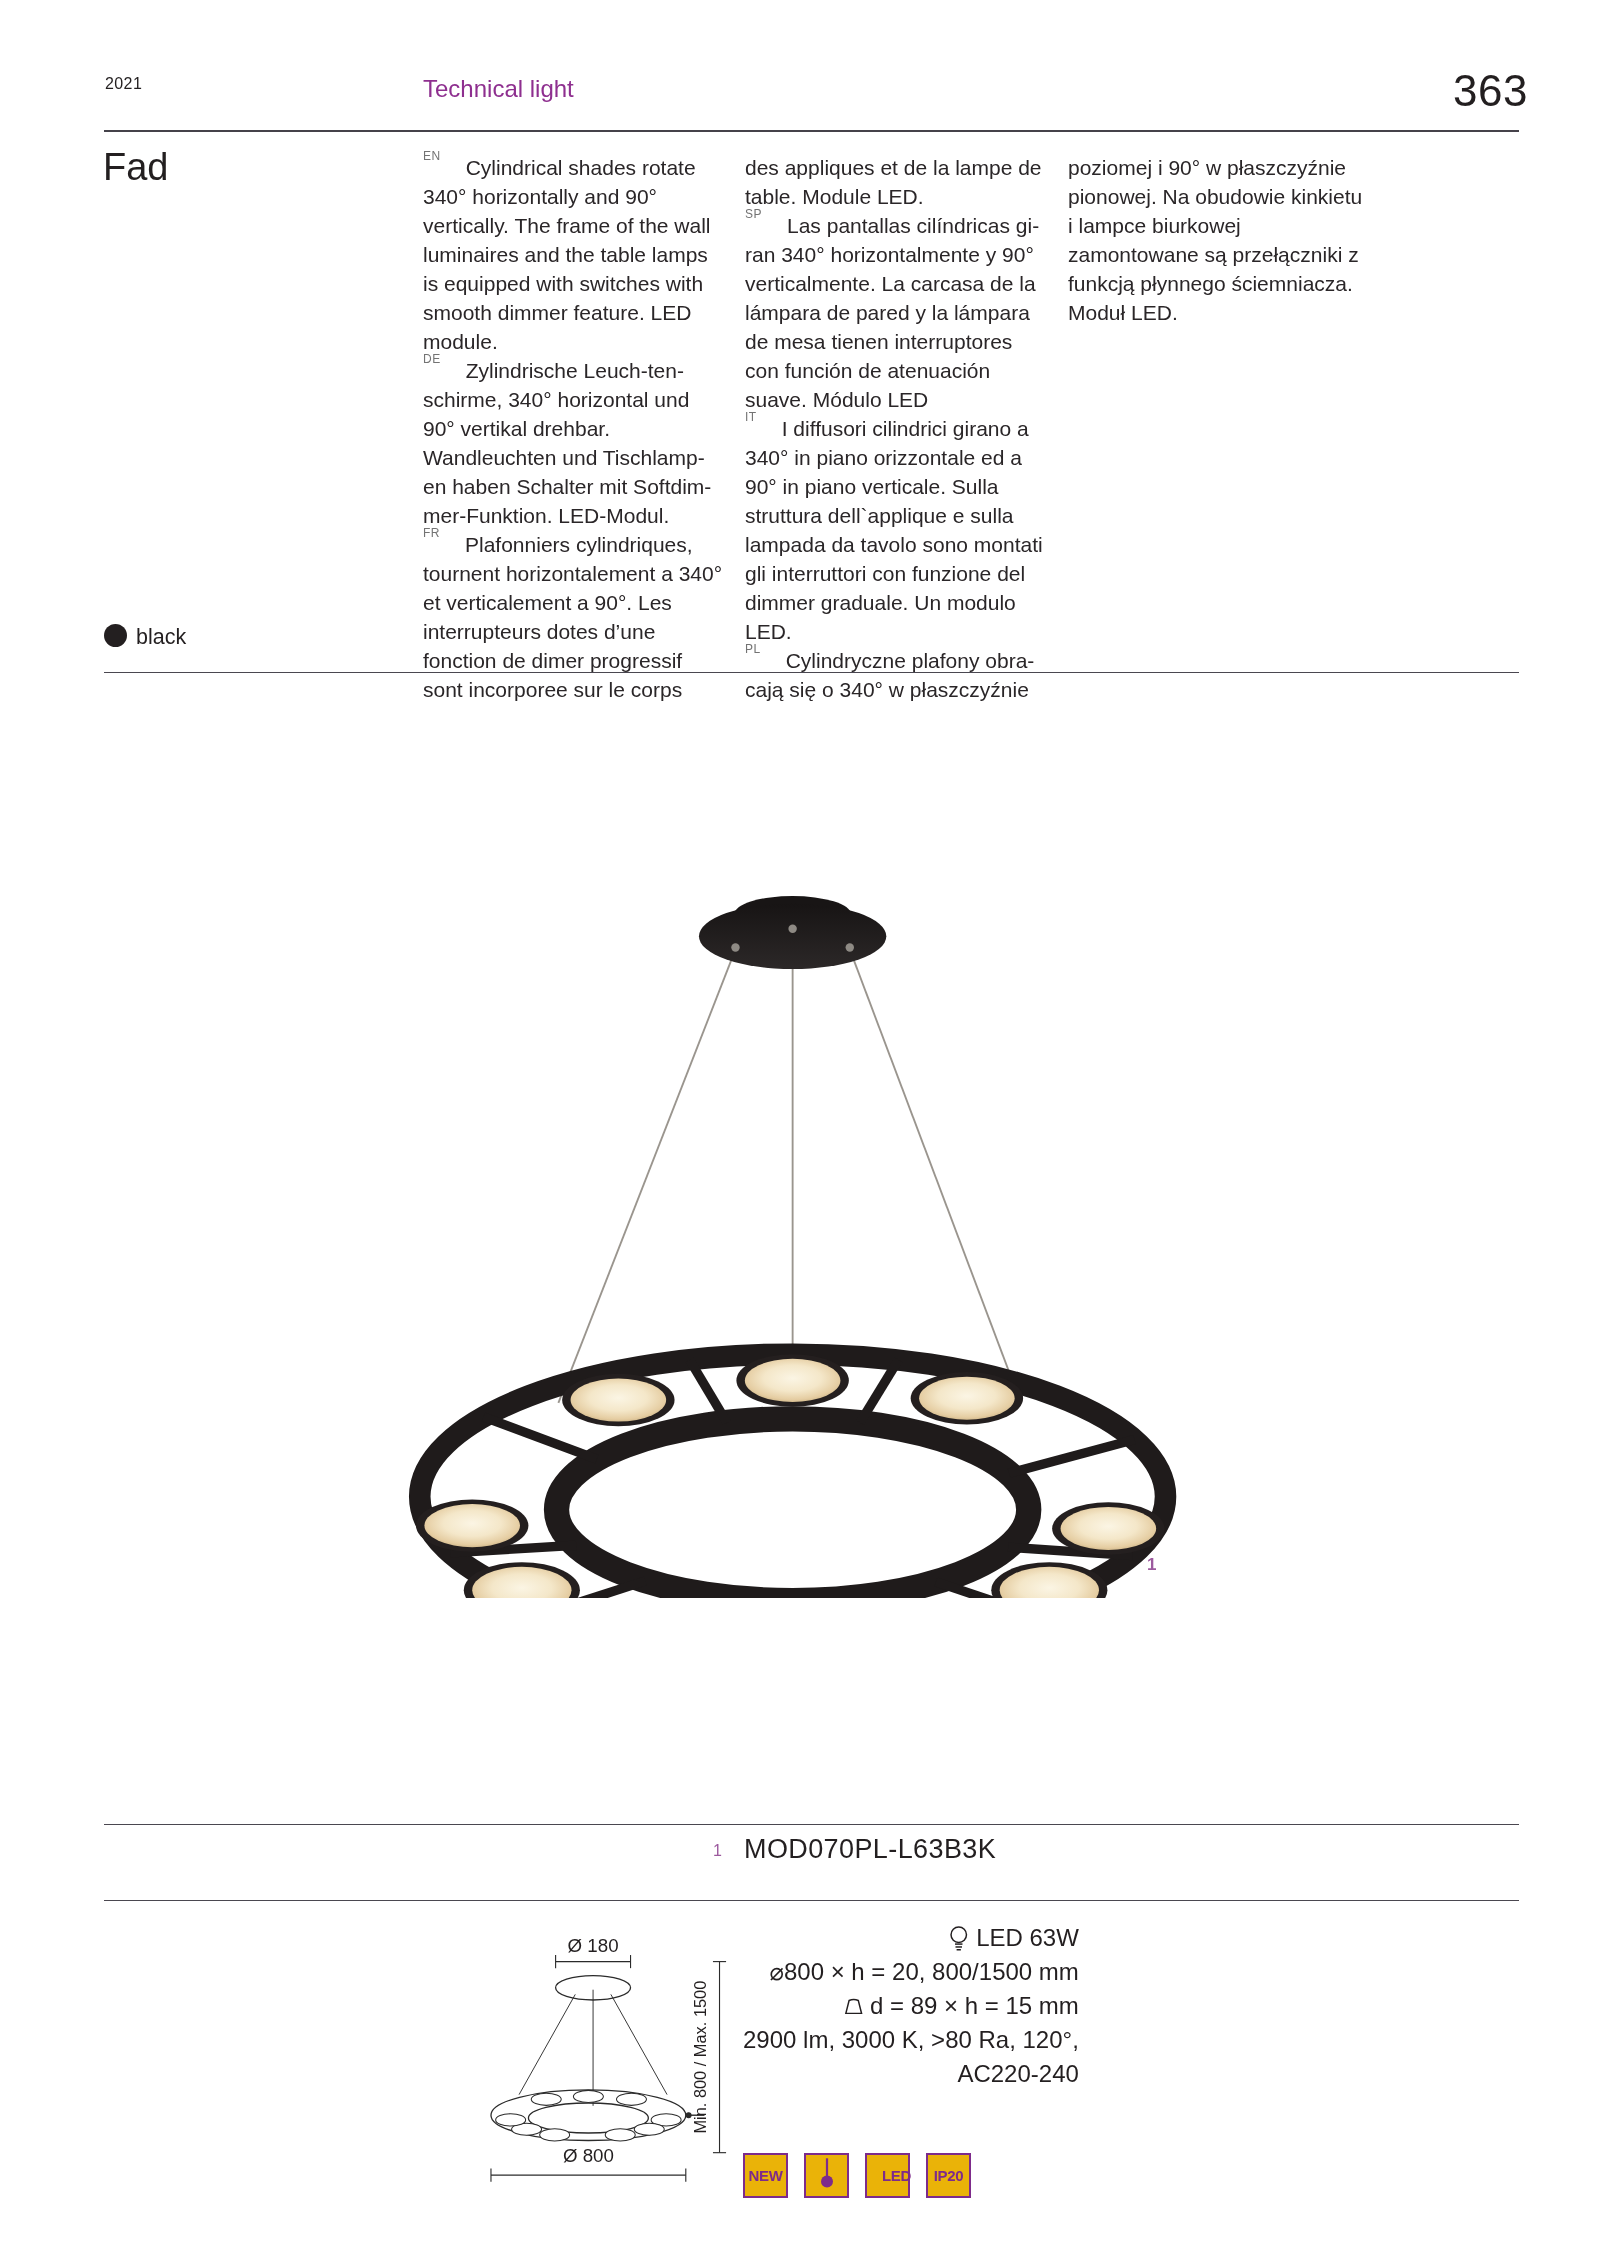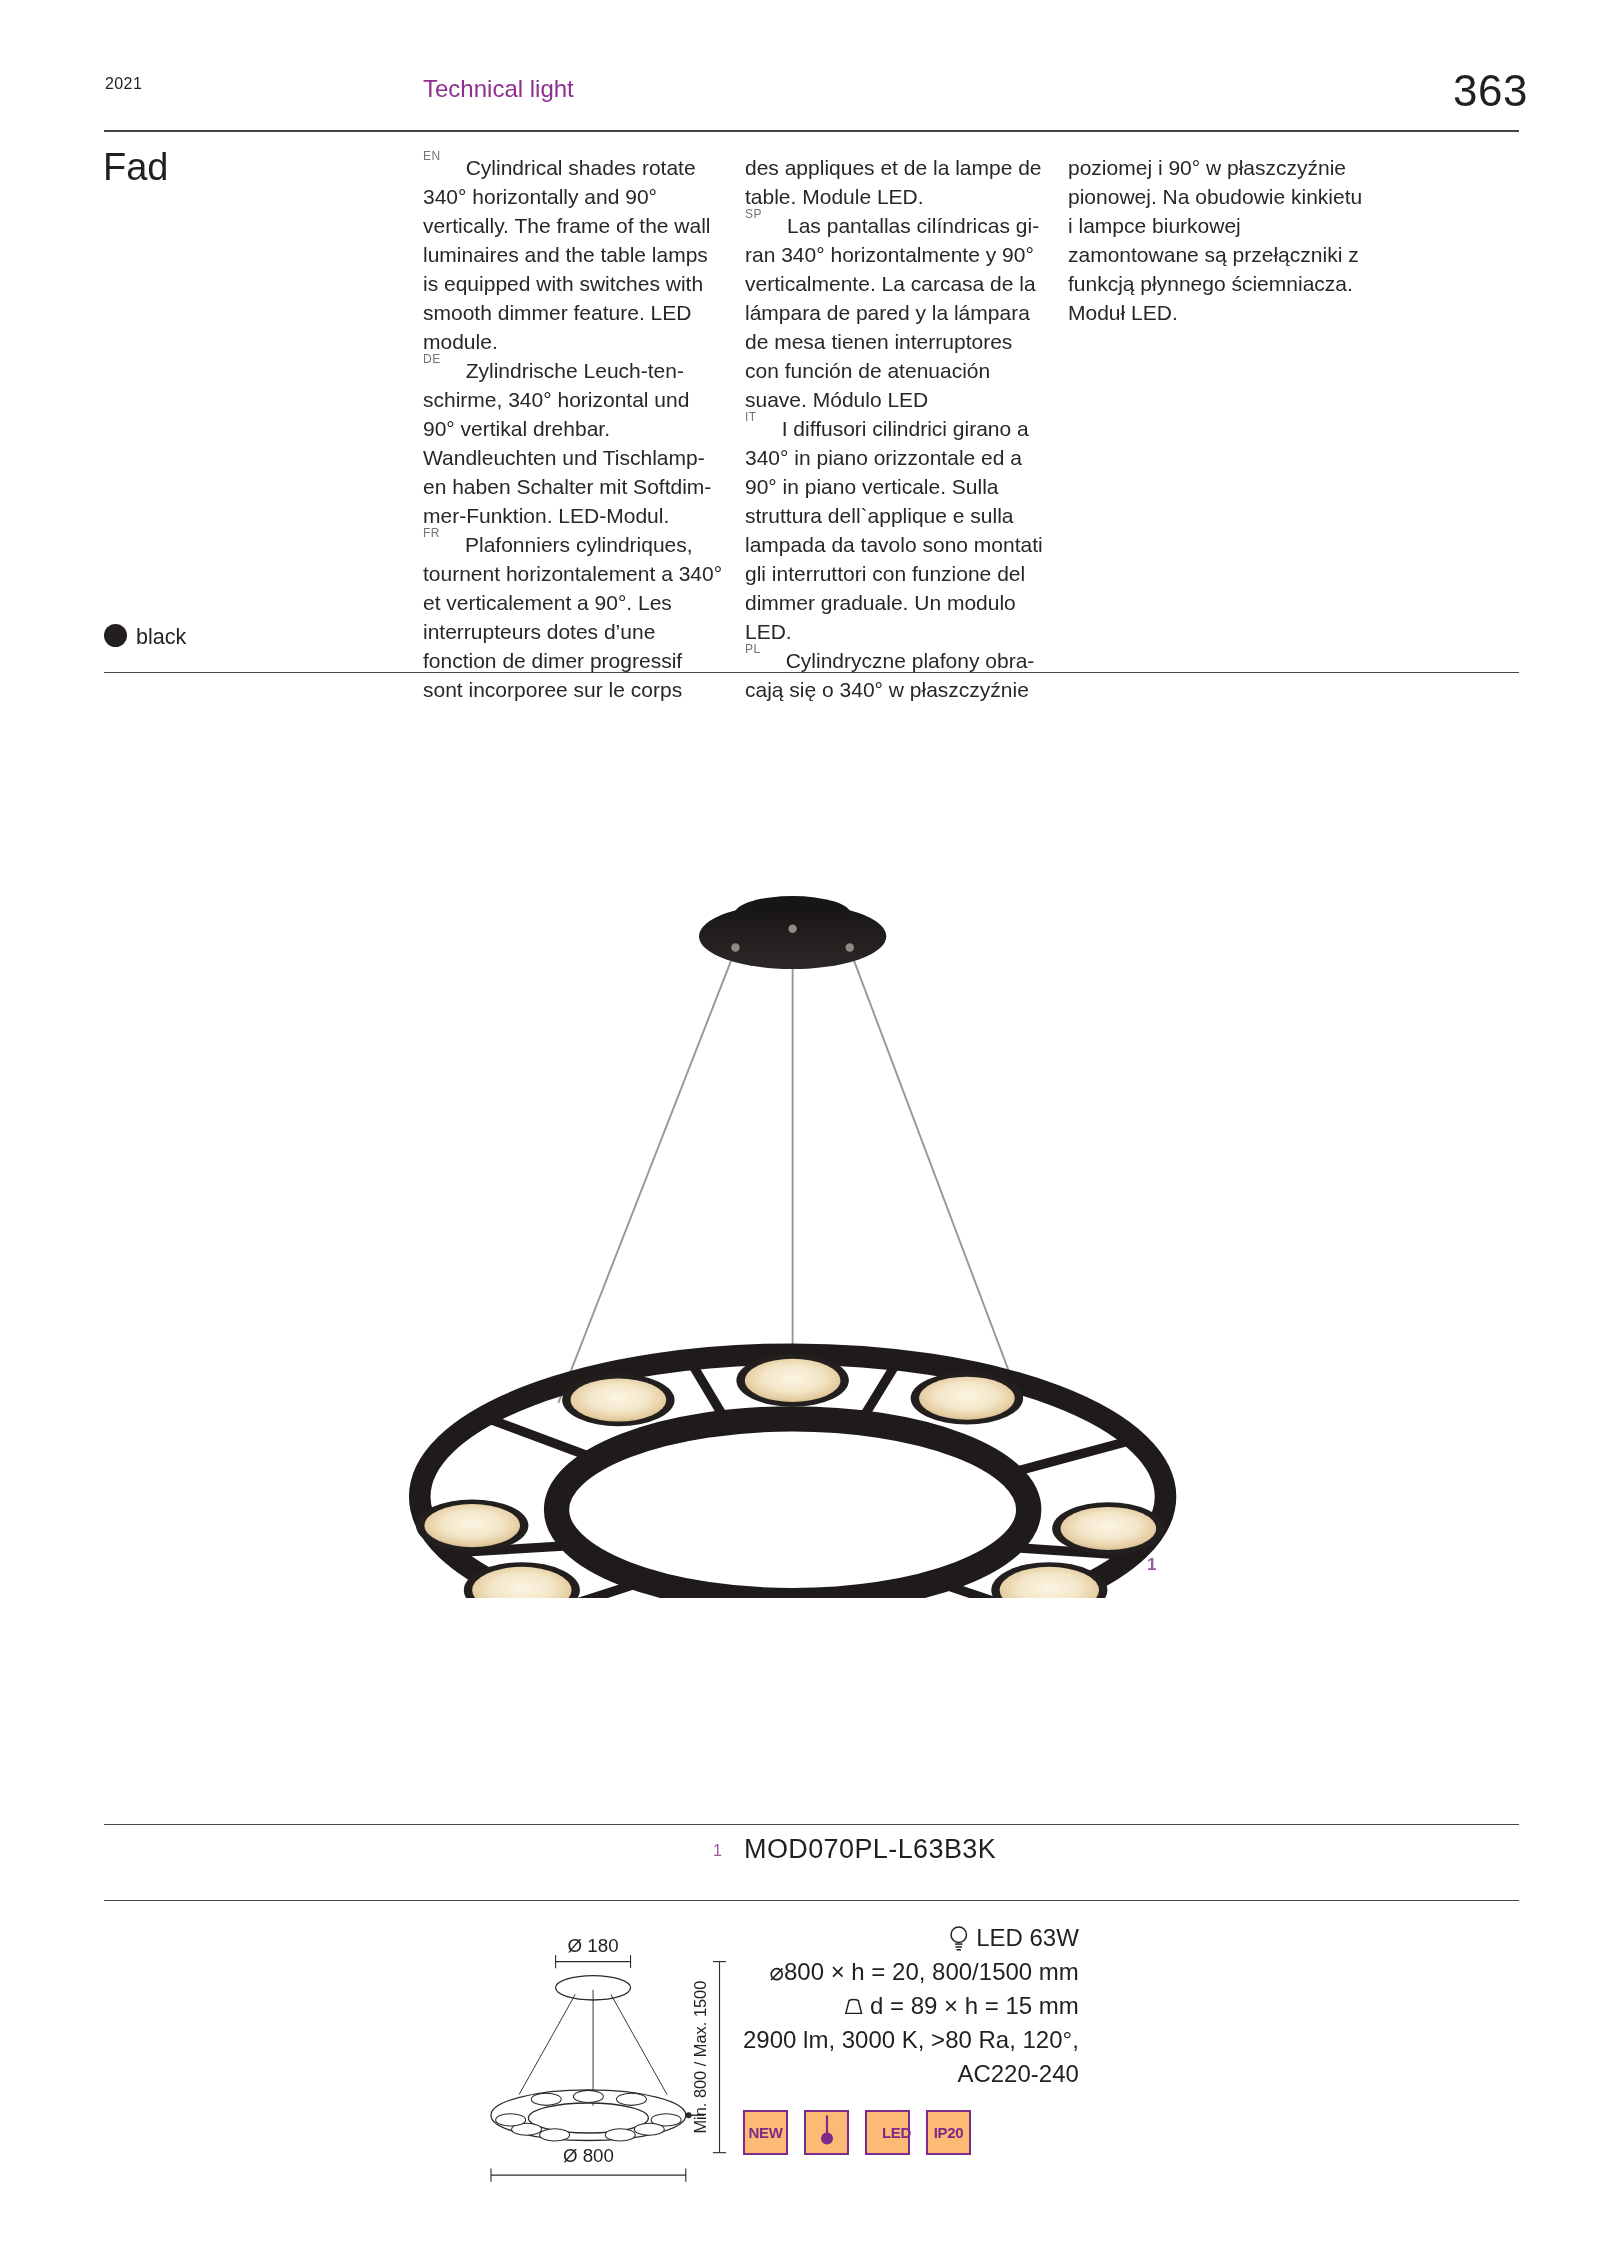--- a/index.html
+++ b/index.html
@@ -39,21 +39,21 @@
   .specs{position:absolute;left:743px;top:1921px;font-size:24px;}
   .spec-line{display:flex;align-items:center;height:34px;white-space:nowrap;justify-content:flex-end;}
   .spec-icon{display:inline-flex;width:28px;justify-content:flex-start;}
   .spec-icon svg{display:block;}
 
   
   .badges{position:absolute;left:743px;top:2110px;display:flex;gap:16px;}
   .badge{
     width:45px;height:45px;box-sizing:border-box;border:2.8px solid #7d2b8b;
     display:flex;align-items:center;justify-content:center;
-    color:#7d2b8b;font-size:15px;font-weight:700;letter-spacing:-0.3px;background:#fdba74;
+    color:#7d2b8b;font-size:15px;font-weight:700;letter-spacing:-0.3px;background:#eab308;margin-top:43px;
   }
   svg text{font-family:"Liberation Sans","DejaVu Sans",sans-serif;fill:#231f20;}
 </style>
 </head>
 <body>
 
 <div class="page">
 
   <div class="year">2021</div>
   <div class="section" style="color: rgb(142, 47, 143);">Technical light</div>

